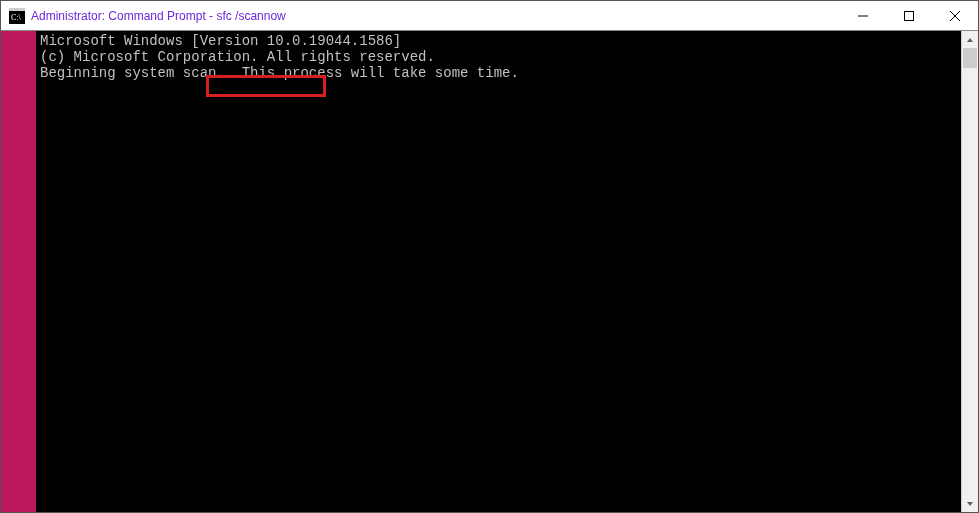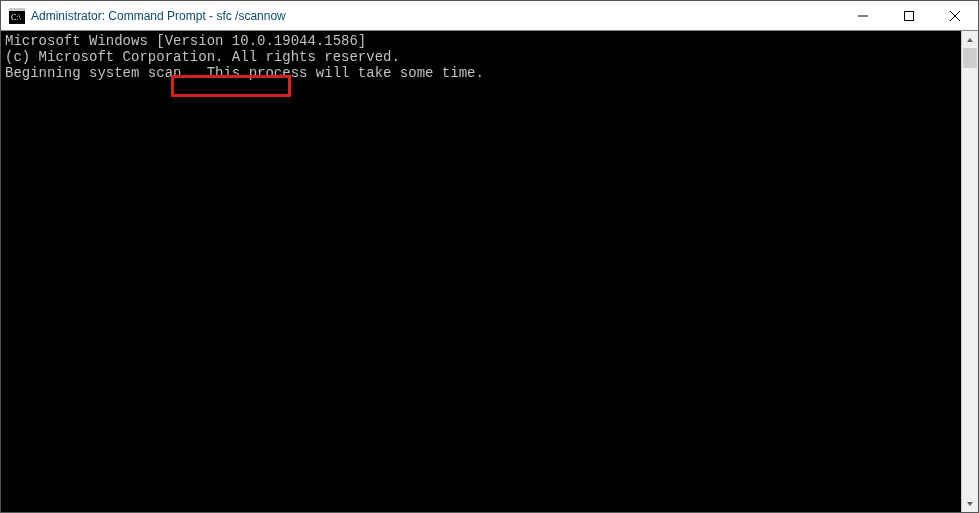--- a/index.html
+++ b/index.html
@@ -32,21 +32,21 @@
     height: 16px;
     margin: 0 6px 0 8px;
     display: flex;
     align-items: center;
     justify-content: center;
   }
   .titlebar .icon svg { display:block; }
   .titlebar .title {
     flex: 1;
     font-size: 12px;
-    color: #0c4a6e;
+    color: #6d28d9;
     white-space: nowrap;
     overflow: hidden;
   }
   .win-controls {
     display: flex;
     height: 100%;
   }
   .win-btn {
     width: 46px;
     height: 100%;
@@ -54,20 +54,21 @@
     align-items: center;
     justify-content: center;
     font-size: 10px;
     color: #000;
     background: #fff;
   }
   .client {
     flex: 1;
     display: flex;
     background: #be185d;
+    padding-left: 35px;
   }
   .console {
     flex: 1;
     background: #000;
     color: #c0c0c0;
     font-family: Consolas, "Courier New", monospace;
     font-size: 14px;
     line-height: 16px;
     padding: 2px 4px;
     white-space: pre;

